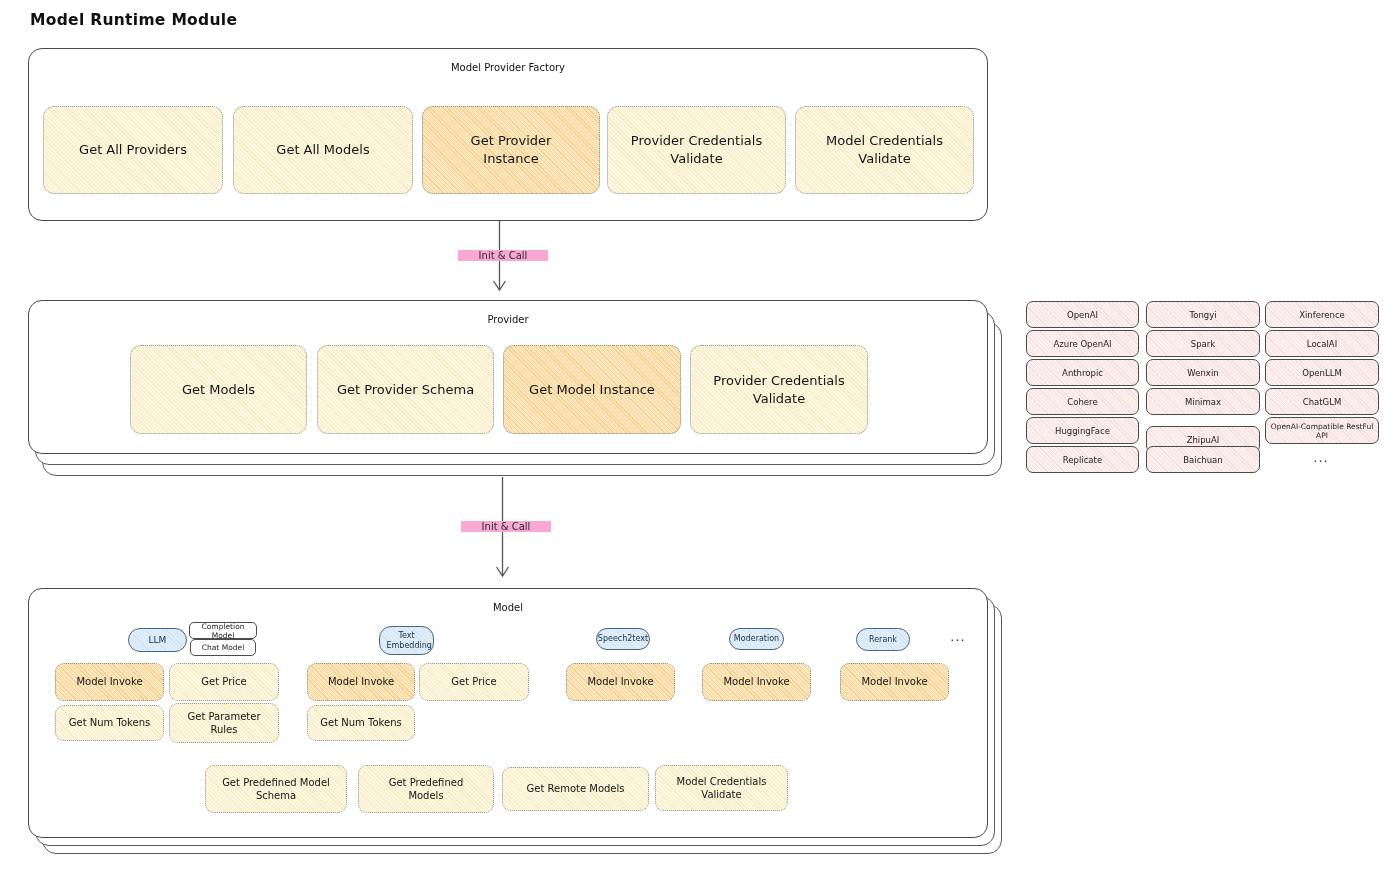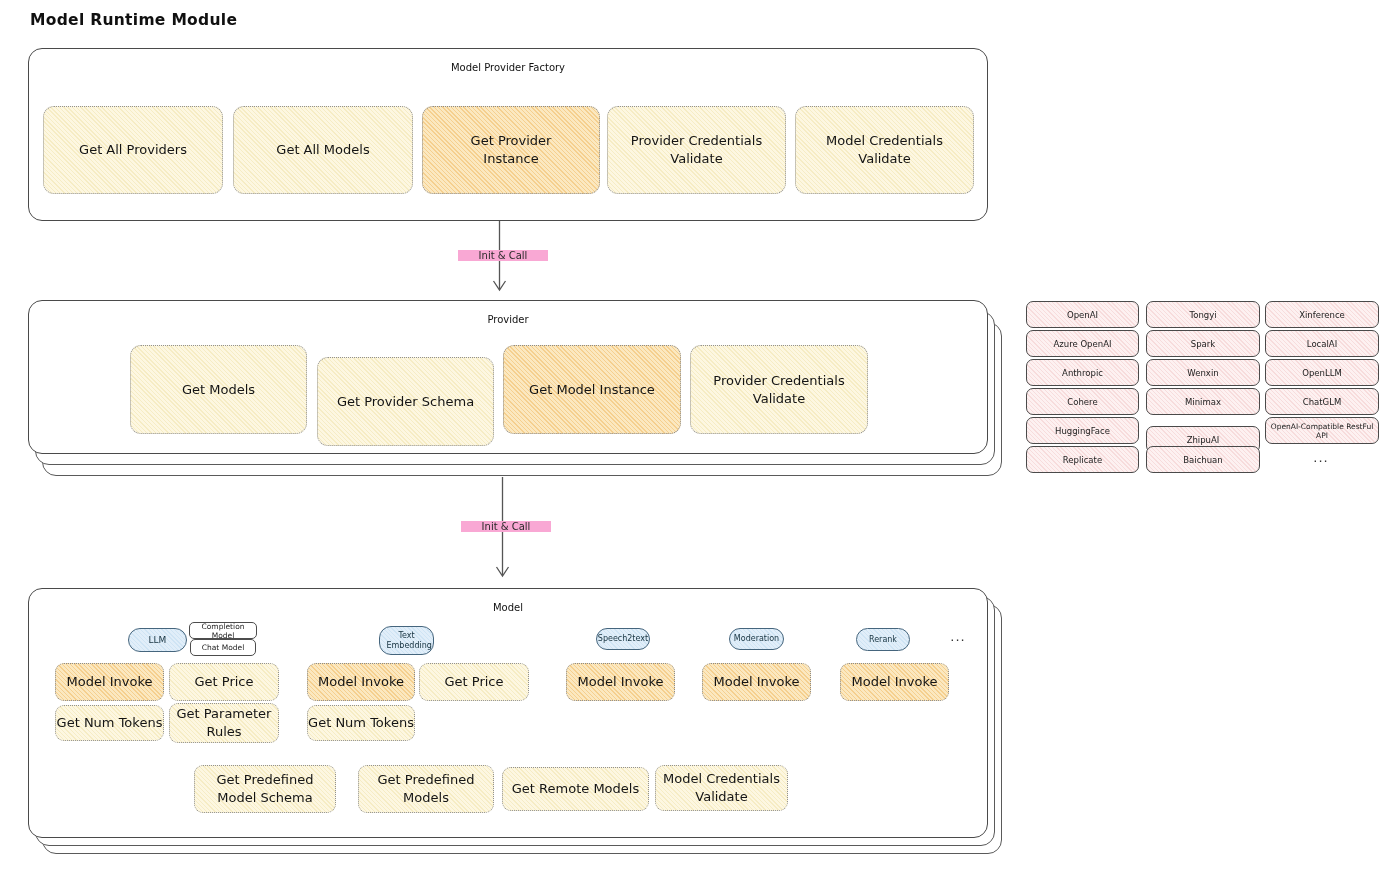--- a/index.html
+++ b/index.html
@@ -22,21 +22,21 @@
   .card{
     position:absolute;display:flex;align-items:center;justify-content:center;
     text-align:center;border:1.6px dotted #919191;border-radius:11px;
     font-size:13px;line-height:1.35;color:#141414;
     background:repeating-linear-gradient(45deg,#fdf7e1 0px,#fdf7e1 2px,#f6ecc4 2px,#f6ecc4 3px);
   }
   .card.hl{
     background:repeating-linear-gradient(45deg,#fbe8c0 0px,#fbe8c0 2px,#f5cf8e 2px,#f5cf8e 3px);
     border-color:#8a8a8a;
   }
-  .card.small{font-size:13px;border-radius:9px;}
+  .card.small{font-size:10px;border-radius:9px;}
   .pcell{
     position:absolute;display:flex;align-items:center;justify-content:center;
     text-align:center;border:1.3px solid #4a4a4a;border-radius:7px;
     font-size:8.5px;color:#222;
     background:repeating-linear-gradient(45deg,#fdf1f1 0px,#fdf1f1 2px,#f7dcdc 2px,#f7dcdc 3px);
   }
   .tag-blue{
     position:absolute;display:flex;align-items:center;justify-content:center;
     text-align:center;border:1.3px solid #45657d;border-radius:12px;
     font-size:8px;line-height:1.2;color:#16323f;
@@ -85,21 +85,21 @@
 <div class="arrow-label" style="left:458px;top:250px;width:84px;">Init &amp; Call</div>
 
 <div class="panel-stack" style="left:42px;top:322px;width:958px;height:152px;"></div>
 <div class="panel-stack" style="left:35px;top:311px;width:958px;height:152px;"></div>
 <div class="panel" style="left:28px;top:300px;width:958px;height:152px;">
   <div class="panel-title">Provider</div>
 </div>
 <div class="card" style="left:130px;top:345px;width:175px;height:87px;">
   <span>Get Models</span>
 </div>
-<div class="card" style="left:317px;top:345px;width:175px;height:87px;margin-top:12px;">
+<div class="card" style="left:317px;top:345px;width:175px;height:87px;">
   <span>Get Provider Schema</span>
 </div>
 <div class="card hl" style="left:503px;top:345px;width:176px;height:87px;">
   <span>Get Model Instance</span>
 </div>
 <div class="card" style="left:690px;top:345px;width:176px;height:87px;">
   <span style="max-width:150px;">Provider Credentials Validate</span>
 </div>
 
 <div class="pcell" style="left:1026px;top:301px;width:111px;height:25px;">
@@ -220,21 +220,21 @@
 <div class="card small" style="left:55px;top:705px;width:107px;height:34px;">
     <span>Get Num Tokens</span>
   </div>
 <div class="card small" style="left:169px;top:703px;width:108px;height:38px;">
     <span style="max-width:95px;">Get Parameter Rules</span>
   </div>
 <div class="card small" style="left:307px;top:705px;width:106px;height:34px;">
     <span>Get Num Tokens</span>
   </div>
 
-<div class="card small" style="left:194px;top:765px;width:140px;height:46px;">
+<div class="card small" style="left:205px;top:765px;width:140px;height:46px;">
     <span style="max-width:128px;">Get Predefined Model Schema</span>
   </div>
 <div class="card small" style="left:358px;top:765px;width:134px;height:46px;">
     <span style="max-width:100px;">Get Predefined Models</span>
   </div>
 <div class="card small" style="left:502px;top:767px;width:145px;height:42px;">
     <span>Get Remote Models</span>
   </div>
 <div class="card small" style="left:655px;top:765px;width:131px;height:44px;">
     <span style="max-width:118px;">Model Credentials Validate</span>

